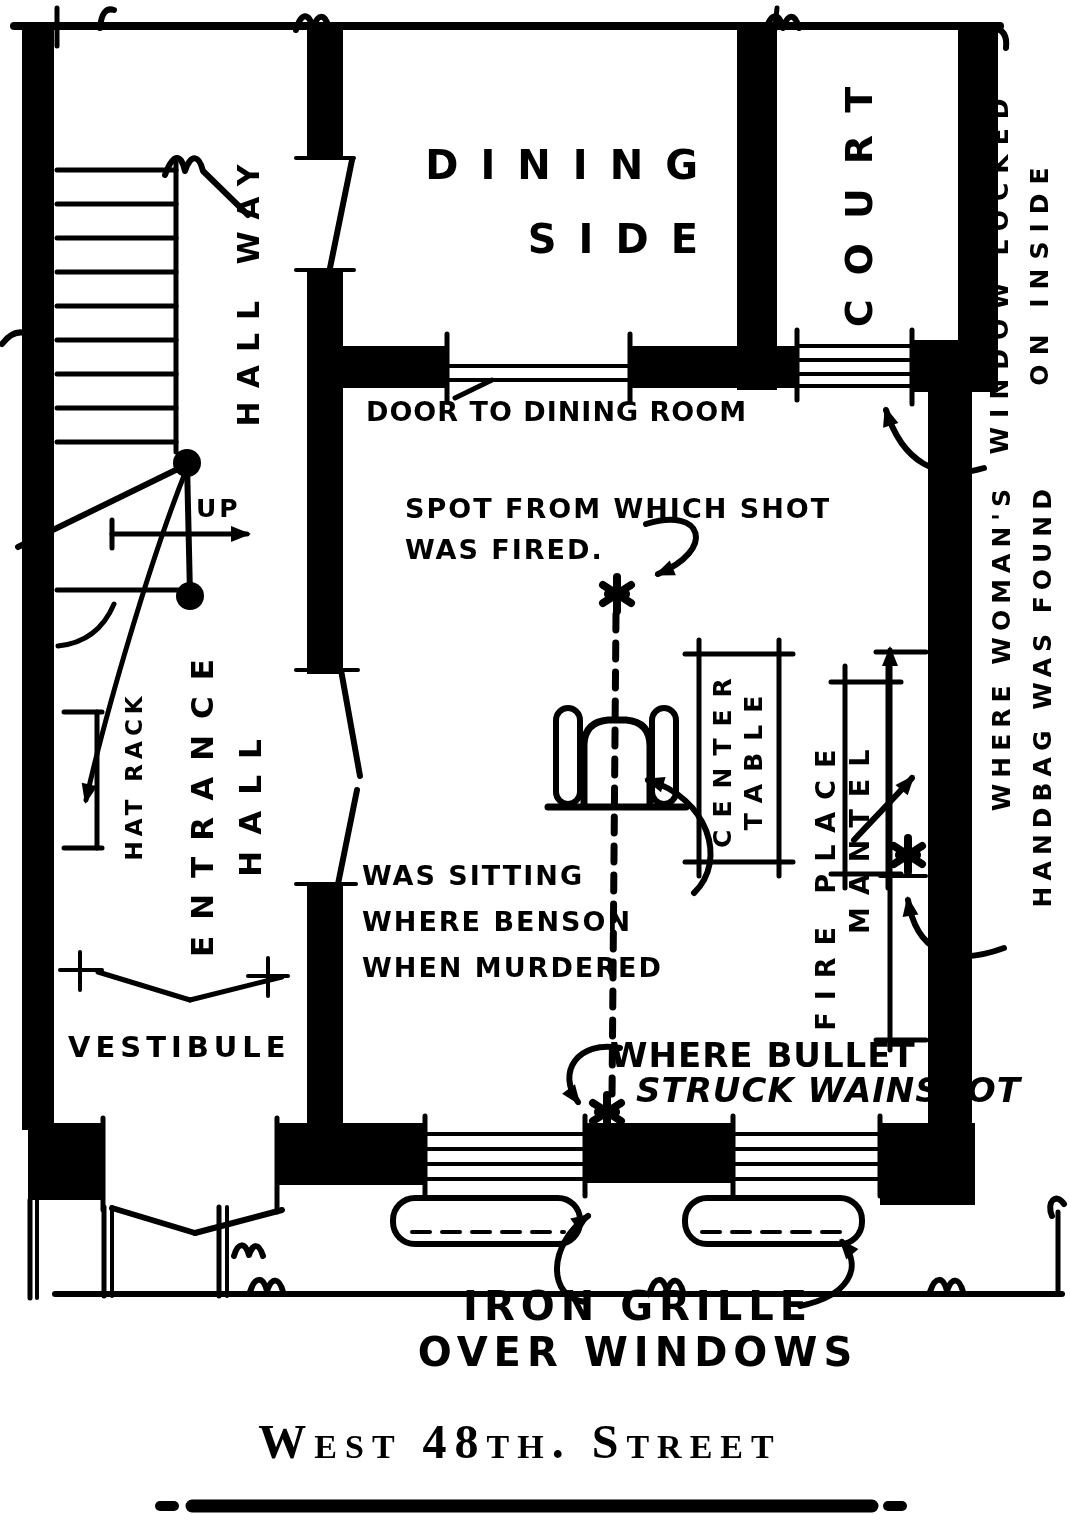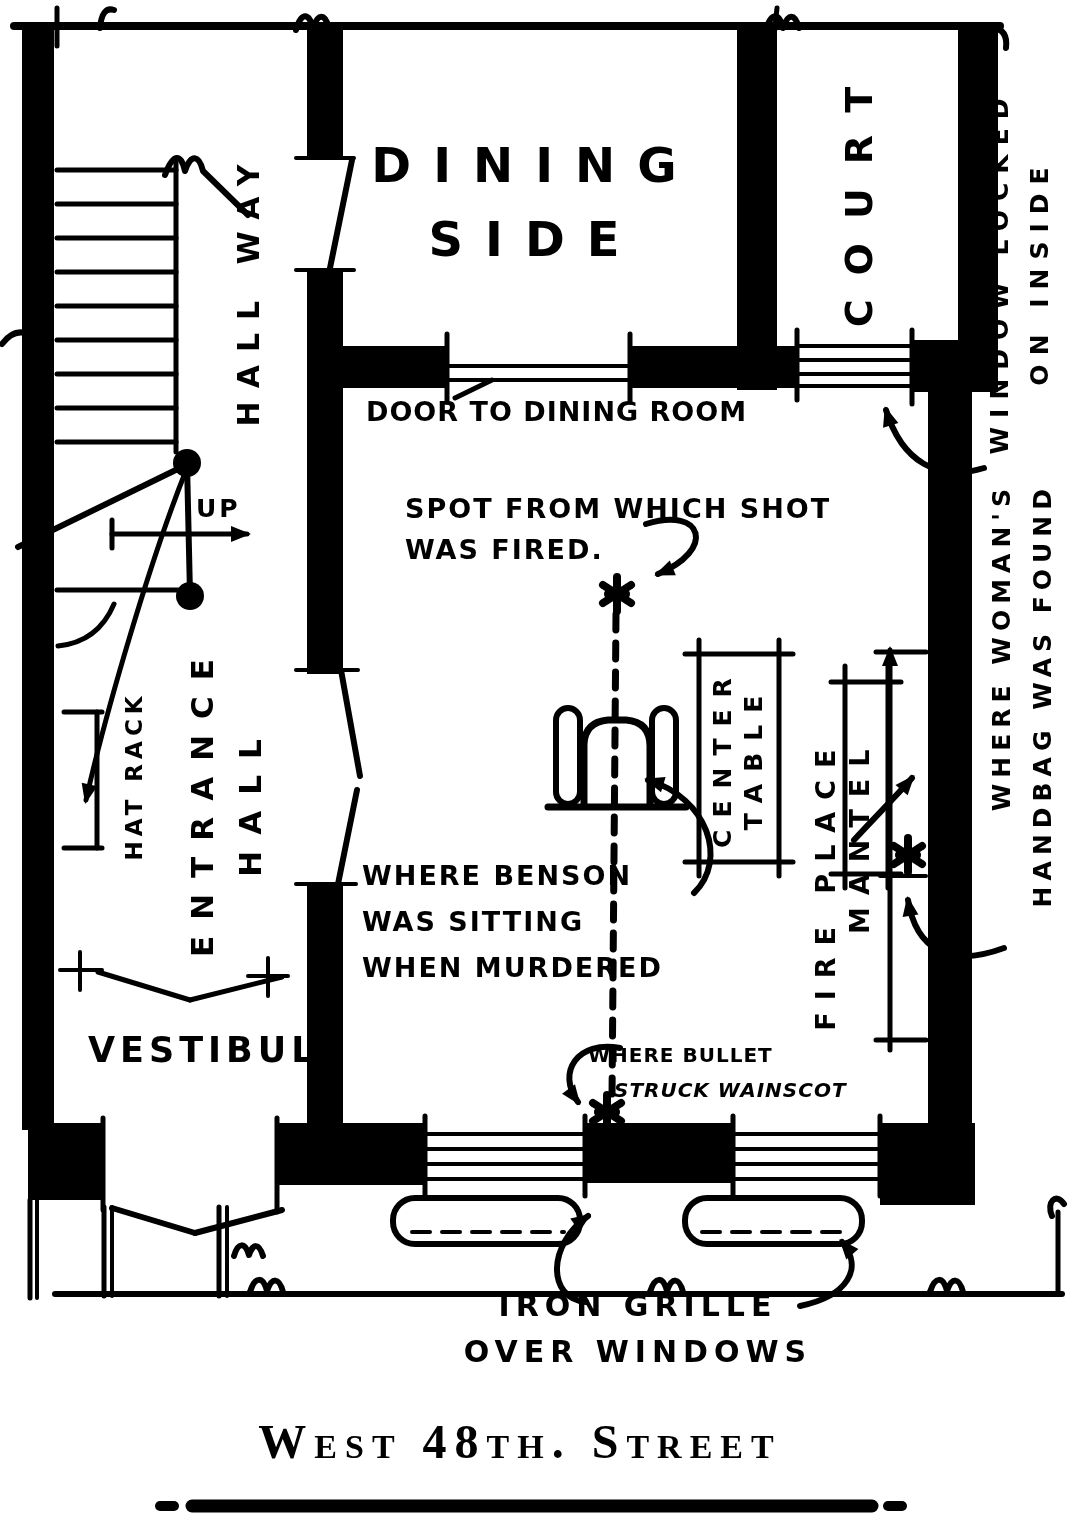--- a/index.html
+++ b/index.html
@@ -222,35 +222,35 @@
     </g>
 
     <g>
       <path d="M192,1506 L872,1506" stroke-width="13"></path>
       <path d="M160,1506 L174,1506" stroke-width="10"></path>
       <path d="M888,1506 L902,1506" stroke-width="10"></path>
     </g>
   </g>
 </svg>
 
-<div class="lbl tc" style="left:350px;top:128px;width:370px;font-size:48px;line-height:74px;letter-spacing:22px;">
+<div class="lbl tc" style="left:350px;top:128px;width:370px;font-size:40px;line-height:74px;letter-spacing:22px;text-align:right;">
   <div>DINING</div>
   <div>SIDE</div>
 </div>
 
 <div class="lbl v" style="left:722px;top:170px;width:280px;height:50px;font-size:38px;letter-spacing:24px;">COURT</div>
 
 <div class="lbl v" style="left:98px;top:267px;width:310px;height:44px;font-size:30px;letter-spacing:13px;">HALL WAY</div>
 
 <div class="lbl v" style="left:61px;top:752px;width:330px;height:96px;font-size:31px;line-height:48px;letter-spacing:16px;">
   <div>ENTRANCE</div>
   <div>HALL</div>
 </div>
 
-<div class="lbl" style="left:88px;top:1030px;font-size:35px;letter-spacing:5px;">VESTIBULE</div>
+<div class="lbl" style="left:68px;top:1030px;font-size:29px;letter-spacing:5px;">VESTIBULE</div>
 
 <div class="lbl" style="left:196px;top:494px;font-size:25px;letter-spacing:3px;">UP</div>
 
 <div class="lbl v" style="left:638px;top:726px;width:200px;height:62px;font-size:25px;line-height:31px;letter-spacing:12px;">
   <div>CENTER</div>
   <div>TABLE</div>
 </div>
 
 <div class="lbl v tr" style="left:645px;top:901px;width:395px;height:68px;font-size:27px;line-height:34px;letter-spacing:12px;">
   <div>FIRE PLACE</div>
@@ -267,35 +267,35 @@
 <div class="lbl" style="left:366px;top:393px;font-size:27px;line-height:38px;letter-spacing:1px;">
   <div>DOOR TO DINING ROOM</div>
 </div>
 
 <div class="lbl" style="left:370px;top:488px;font-size:27px;line-height:41px;letter-spacing:2px;margin-left:35px;">
   <div>SPOT FROM WHICH SHOT</div>
   <div>WAS FIRED.</div>
 </div>
 
 <div class="lbl" style="left:362px;top:853px;font-size:27px;line-height:46px;letter-spacing:2px;">
+  <div>WAS SITTING</div>
   <div>WHERE BENSON</div>
-  <div>WAS SITTING</div>
   <div>WHEN MURDERED</div>
 </div>
 
 <div class="lbl v tr" style="left:797px;top:667px;width:450px;height:82px;font-size:25px;line-height:41px;letter-spacing:6px;">
   <div>WHERE WOMAN'S</div>
   <div>HANDBAG WAS FOUND</div>
 </div>
 
-<div class="lbl" style="left:588px;top:1038px;font-size:20px;line-height:35px;letter-spacing:1px;">
+<div class="lbl" style="left:610px;top:1038px;font-size:34px;line-height:35px;letter-spacing:1px;">
   <div>WHERE BULLET</div>
   <div style="margin-left:26px;font-style:italic;">STRUCK WAINSCOT</div>
 </div>
 
-<div class="lbl tc" style="left:398px;top:1283px;width:480px;font-size:30px;line-height:46px;letter-spacing:6px;">
+<div class="lbl tc" style="left:398px;top:1283px;width:480px;font-size:40px;line-height:46px;letter-spacing:6px;">
   <div>IRON GRILLE</div>
   <div>OVER WINDOWS</div>
 </div>
 
 <div class="lbl tc title" style="left:130px;top:1414px;width:780px;font-size:48px;letter-spacing:8px;">West 48th. Street</div>
 
 </div>
 
 </body></html>

